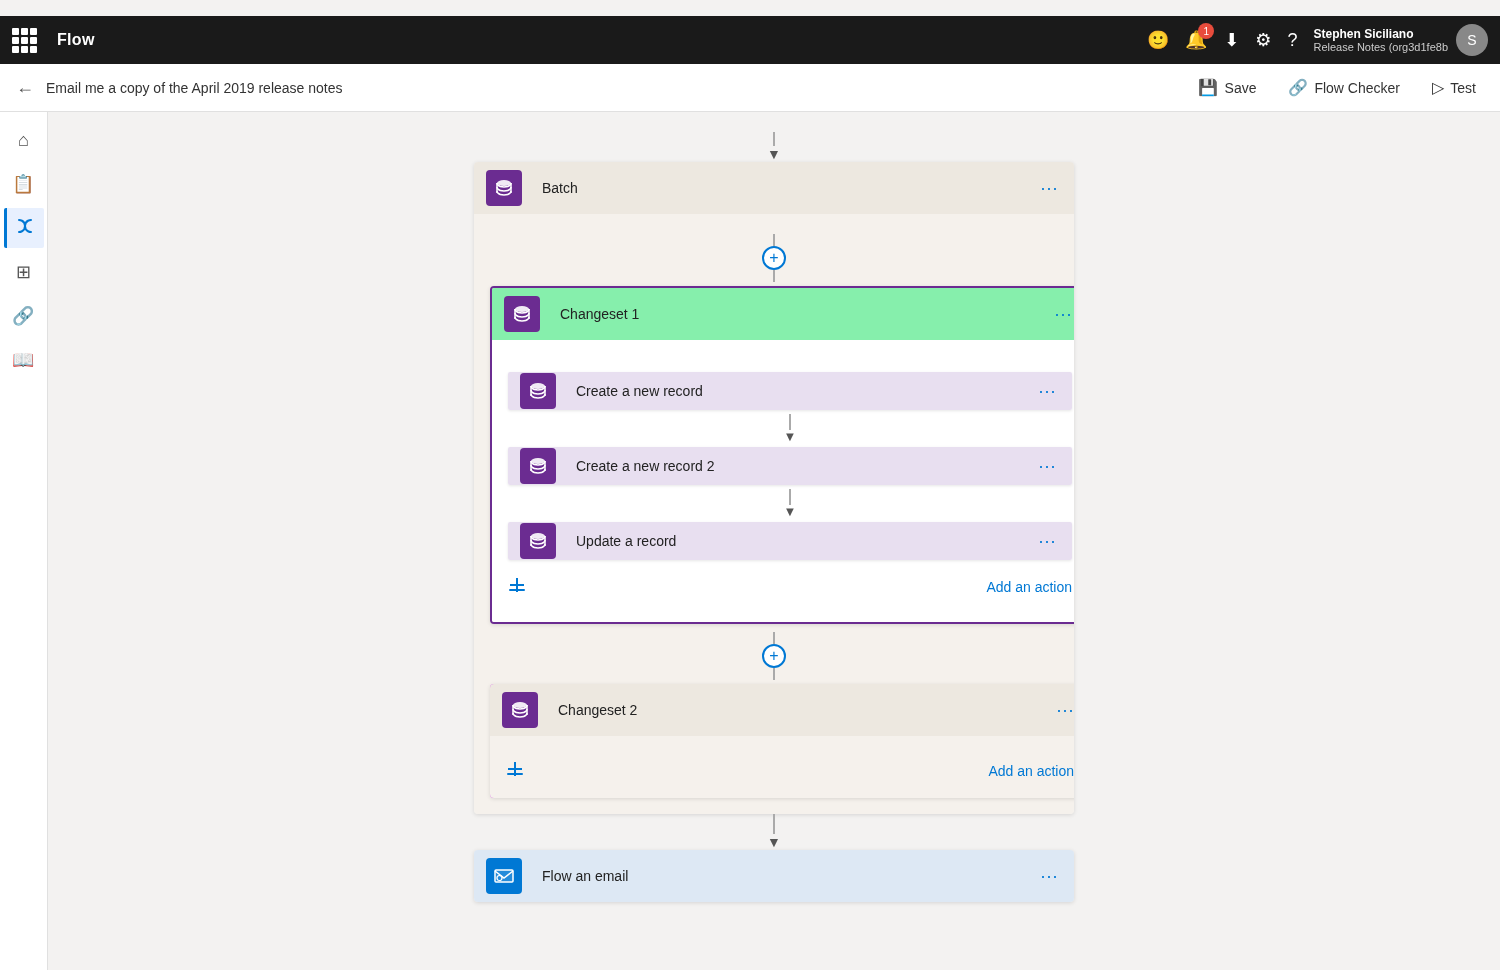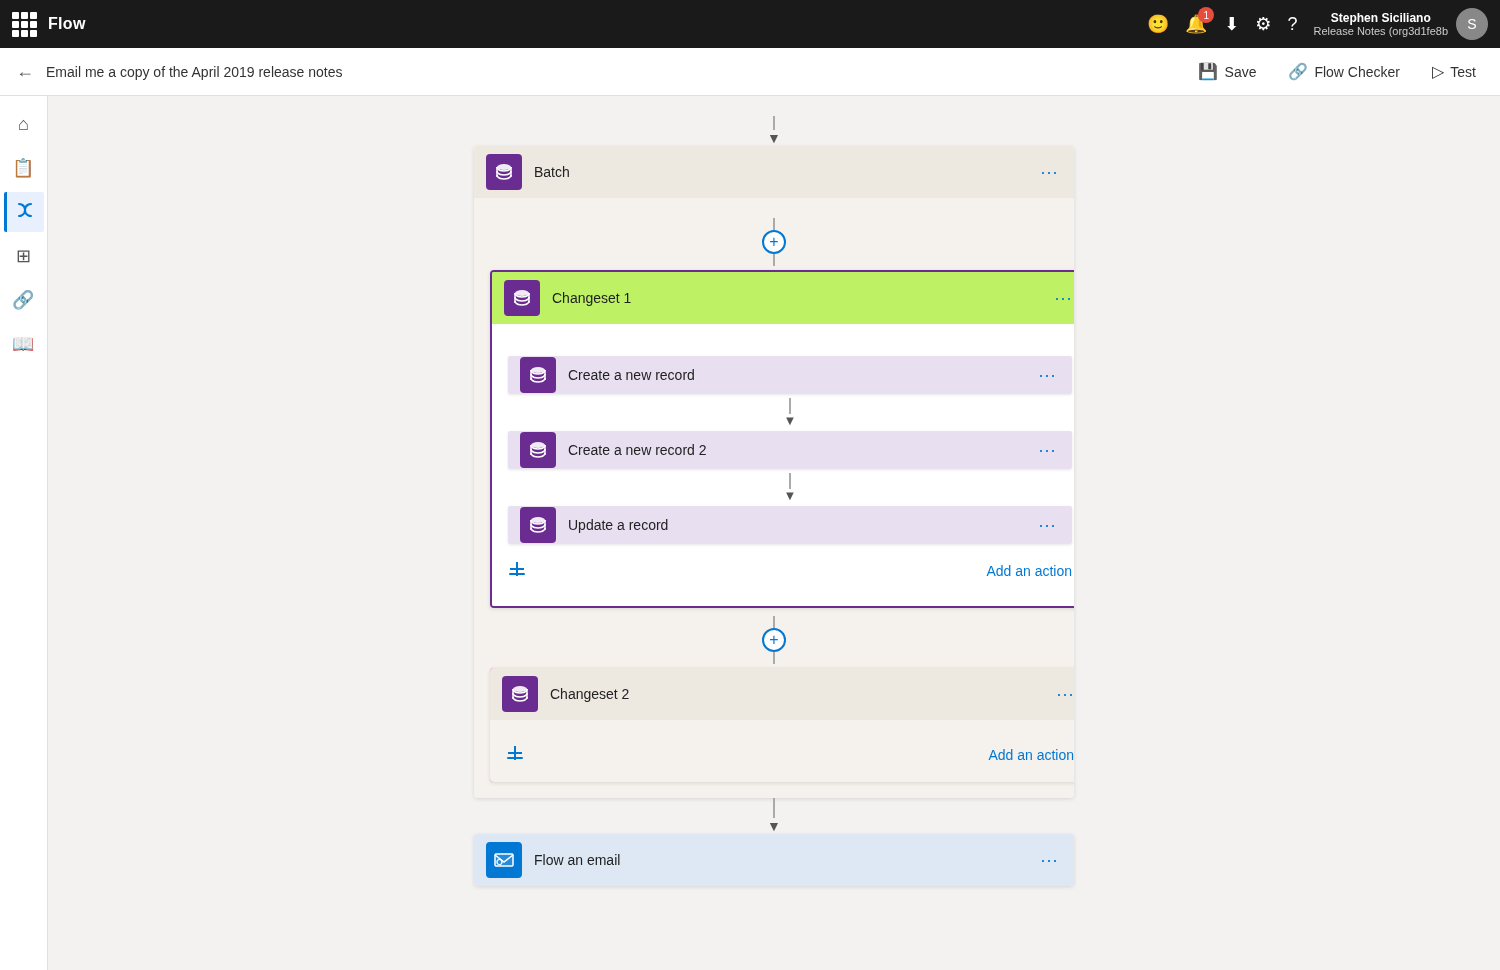--- a/index.html
+++ b/index.html
@@ -5,21 +5,22 @@
     * { box-sizing: border-box; margin: 0; padding: 0; }
     body { font-family: 'Segoe UI', sans-serif; background: #f3f2f1; width: 1500px; height: 970px; overflow: hidden; }
 
     
     .top-nav {
       background: #1a1a1a;
       height: 48px;
       display: flex;
       align-items: center;
       padding: 0 12px;
-      gap: 12px;
+      gap: 21px;
+      margin-top: 16px;
     }
     .waffle-icon {
       width: 24px; height: 24px;
       display: grid; grid-template-columns: repeat(3,7px); gap: 2px;
       cursor: pointer;
     }
     .waffle-icon span {
       background: white; border-radius: 1px; display: block; width: 7px; height: 7px;
     }
     .app-title {
@@ -37,21 +38,21 @@
     .notification-badge {
       position: absolute; top: -6px; right: -6px;
       background: #e74c3c; color: white; border-radius: 50%;
       font-size: 10px; width: 16px; height: 16px;
       display: flex; align-items: center; justify-content: center;
     }
     .user-info {
       display: flex; align-items: center; gap: 8px; cursor: pointer;
     }
     .user-text {
-      text-align: center;
+      text-align: left;
     }
     .user-name { color: white; font-size: 12px; font-weight: 600; }
     .user-org { color: #ccc; font-size: 11px; }
     .user-avatar {
       width: 32px; height: 32px; border-radius: 50%; overflow: hidden;
       background: #888; display: flex; align-items: center; justify-content: center;
       font-size: 14px; color: white;
     }
 
     
@@ -149,21 +150,21 @@
       width: 600px;
       border-radius: 4px;
       overflow: hidden;
       box-shadow: 0 1px 4px rgba(0,0,0,0.12);
     }
 
     .card-header {
       display: flex; align-items: center;
       padding: 0 12px;
       height: 52px;
-      gap: 12px;
+      gap: 20px;
       cursor: pointer;
       justify-content: flex-end;
     }
     .card-header .card-icon {
       width: 36px; height: 36px;
       border-radius: 4px;
       background: #6b2c91;
       display: flex; align-items: center; justify-content: center;
       flex-shrink: 0;
     }
@@ -176,21 +177,21 @@
     }
 
     
     .batch-card .card-header { background: #ede8e0; }
     .batch-card .card-body { background: #f5f1ec; padding: 16px; }
 
     
     .changeset-card {
       border: 2px solid #6b2c91;
     }
-    .changeset-card .card-header { background: #bef264; }
+    .changeset-card .card-header { background: #86efac; }
     .changeset-card .card-body { background: white; padding: 16px; }
 
     
     .action-card {
       width: 100%;
       border-radius: 2px;
       overflow: hidden;
       box-shadow: 0 1px 3px rgba(0,0,0,0.1);
       margin-bottom: 0;
     }

